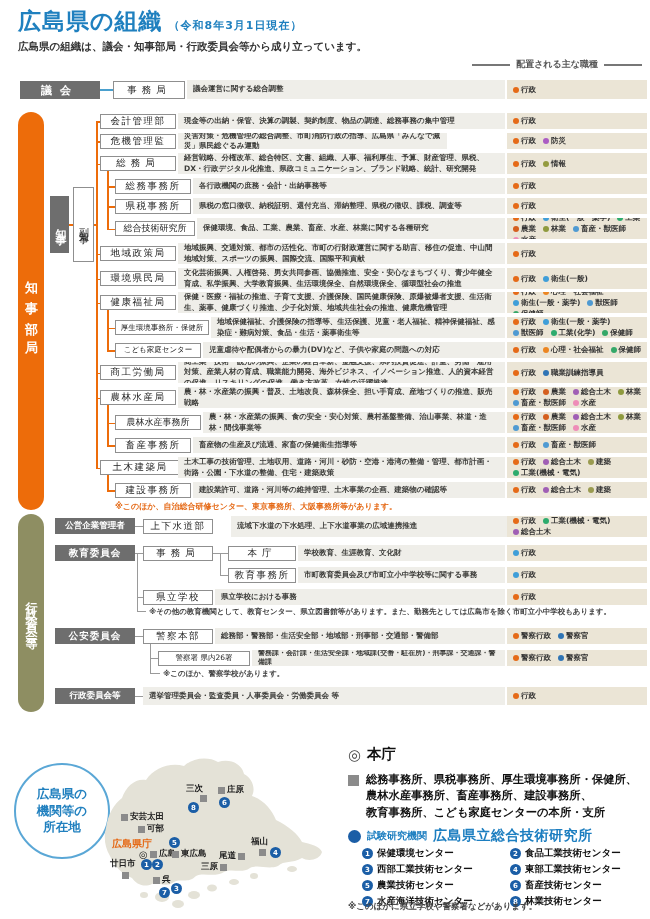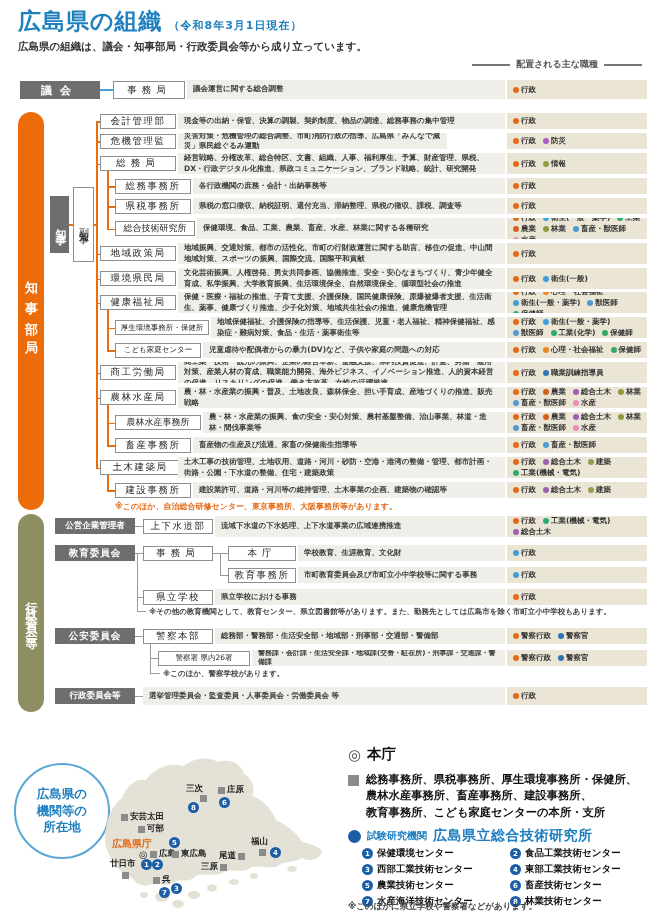--- a/index.html
+++ b/index.html
@@ -467,21 +467,21 @@
       <div class="vbar" style="left: 18px; top: 514px; width: 26px; height: 198px; background: rgb(142, 142, 98);">
         <span style="writing-mode: vertical-rl; color: rgb(255, 255, 255); font-weight: bold; font-size: 12px; letter-spacing: 7px;">行政委員会等</span>
       </div>
       <div class="dbox" style="left: 55px; top: 518px; width: 80px; height: 16px; font-size: 8.5px; letter-spacing: 0px;">
         <span>公営企業管理者</span>
       </div>
       <div class="line" style="left: 135px; top: 526px; width: 8px; height: 1.2px; background: rgb(154, 154, 154);"></div>
       <div class="obox" style="left: 143px; top: 518.5px; width: 70px; height: 15px; font-size: 9.5px; letter-spacing: 1.5px;">
         <span>上下水道部</span>
       </div>
-      <div class="desc" style="left: 215px; top: 516px; width: 290px; height: 21px;">
+      <div class="desc" style="left: 231px; top: 516px; width: 290px; height: 21px;">
         <span>流域下水道の下水処理、上下水道事業の広域連携推進</span>
       </div>
       <div class="dots" style="left: 507px; top: 516px; width: 140px; height: 21px;">
         <div class="dotitem">
           <div class="dot" style="background: rgb(229, 106, 23);"></div>
           <span>行政</span>
         </div>
         <div class="dotitem">
           <div class="dot" style="background: rgb(45, 171, 109);"></div>
           <span>工業(機械・電気)</span>

